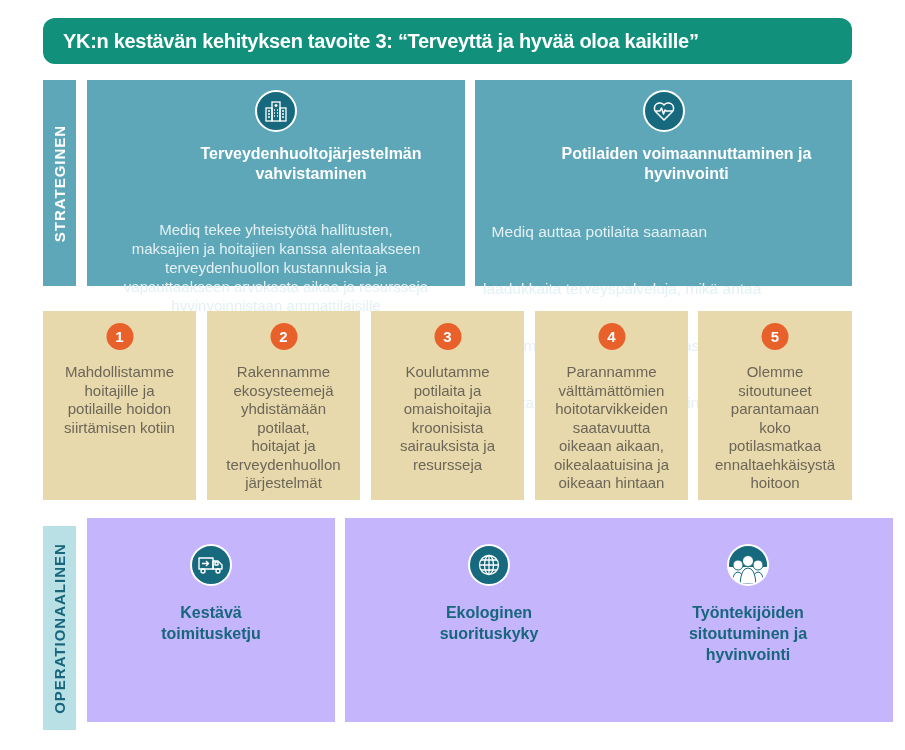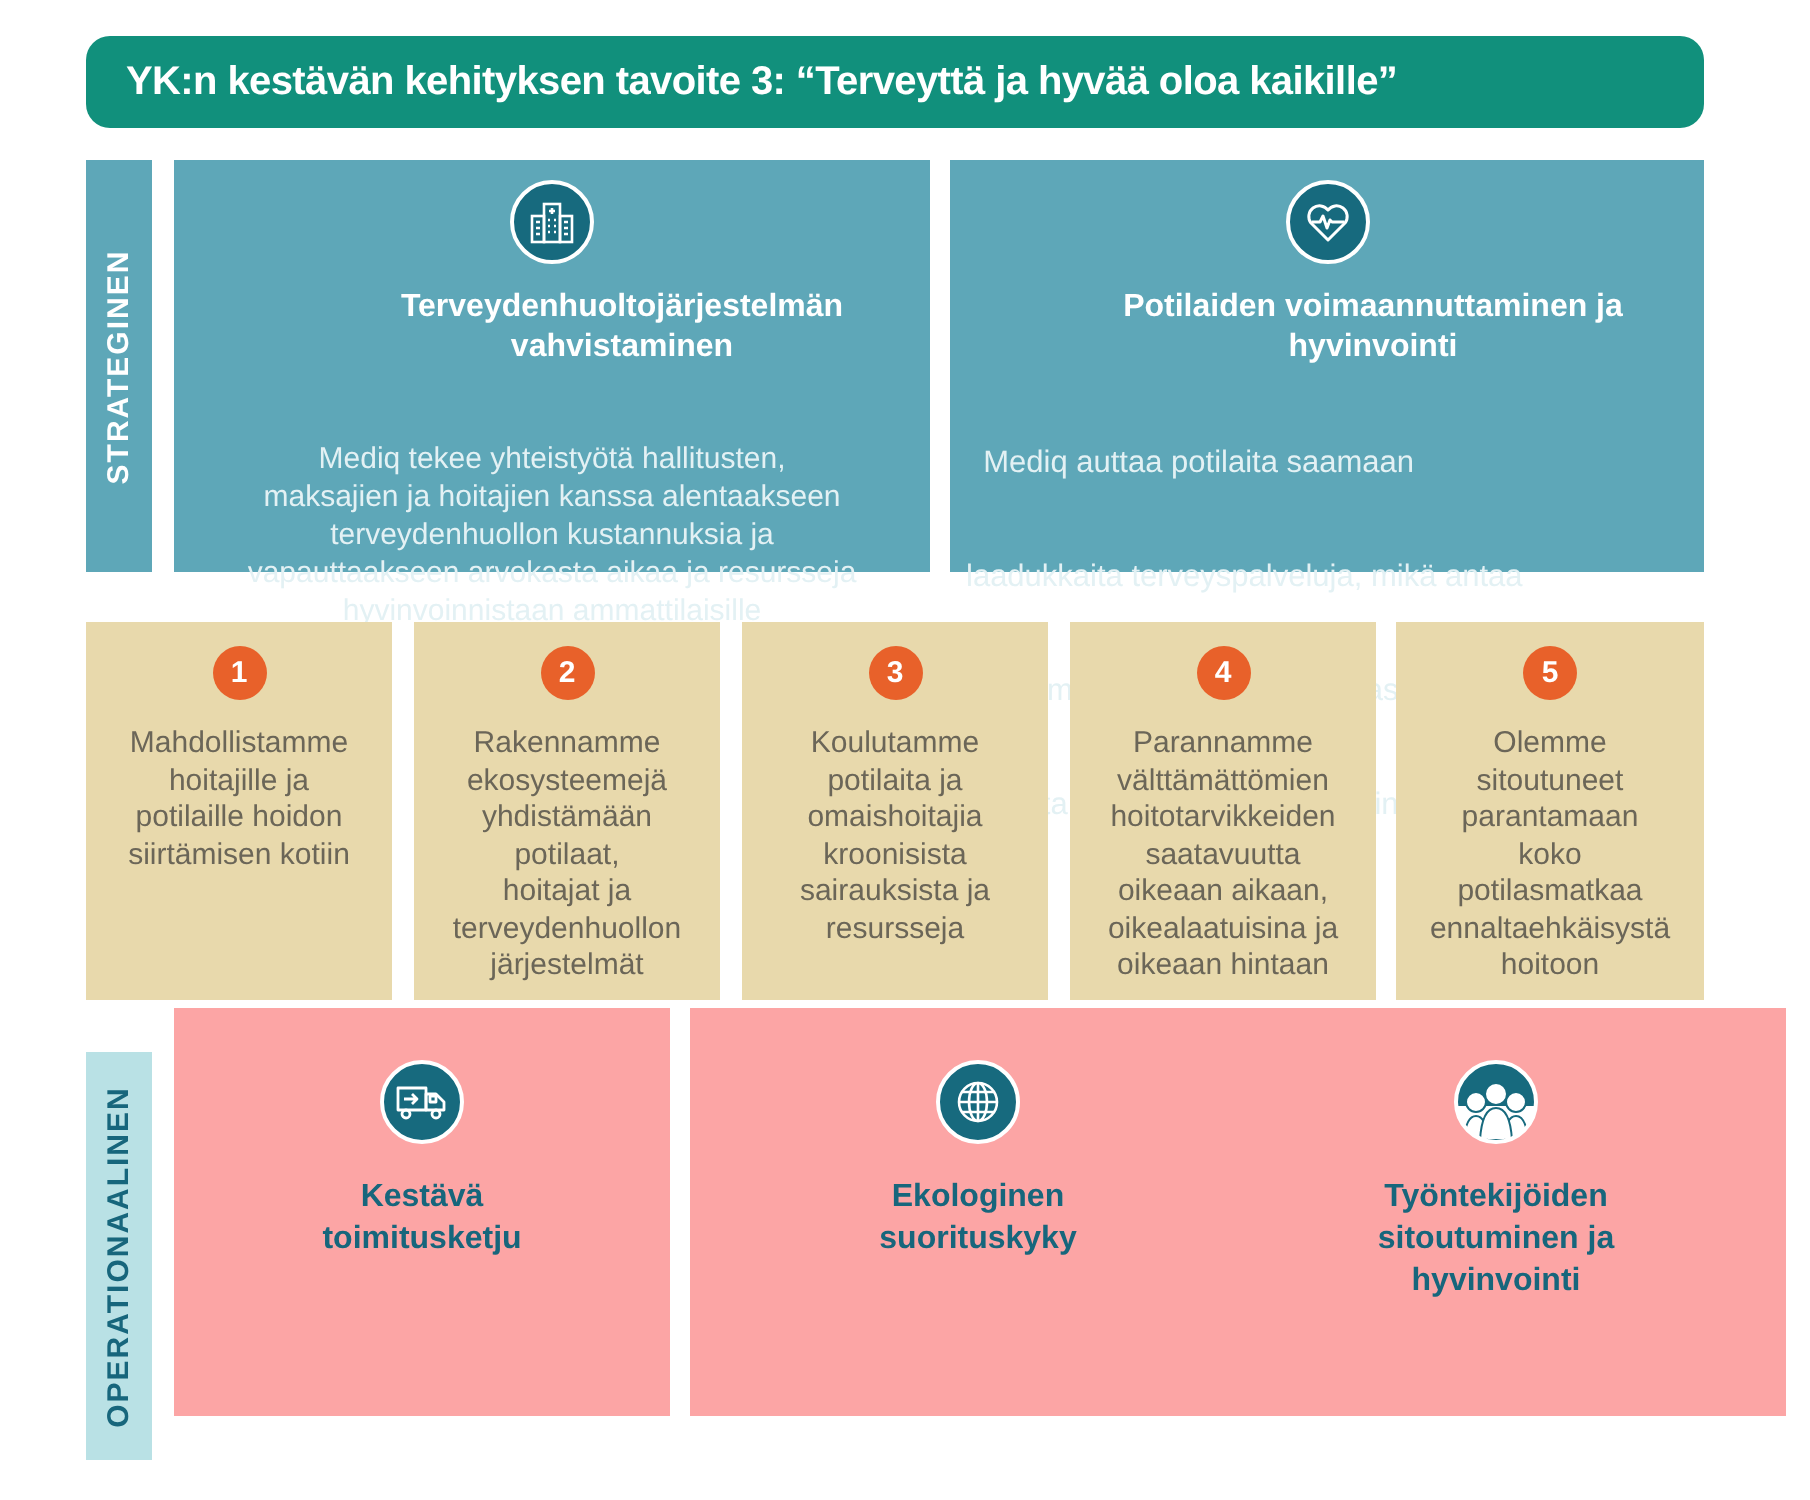--- a/index.html
+++ b/index.html
@@ -56,21 +56,21 @@
       position: absolute; top: 12px; left: 50%; transform: translateX(-50%);
       width: 27px; height: 27px; border-radius: 50%; background: #e8612a;
       color: #ffffff; font-weight: bold; font-size: 15px;
       display: flex; align-items: center; justify-content: center;
     }
     .beige .txt {
       position: absolute; top: 52px; left: 2px; right: 2px;
       font-size: 15px; line-height: 18.5px;
     }
     .oper-card {
-      top: 504px; height: 204px; background: #fca5a5; text-align: center;
+      top: 518px; height: 204px; background: #c4b5fd; text-align: center;
       color: #17667c;
     }
     .oper-card .icon-wrap {
       position: absolute; top: 26px; left: 50%; transform: translateX(-50%);
       width: 42px; height: 42px; border-radius: 50%;
       background: #176a7e; border: 2px solid #ffffff;
       display: flex; align-items: center; justify-content: center; overflow: hidden;
     }
     .oper-card .heading {
       position: absolute; top: 84px; left: 0; right: 0;

